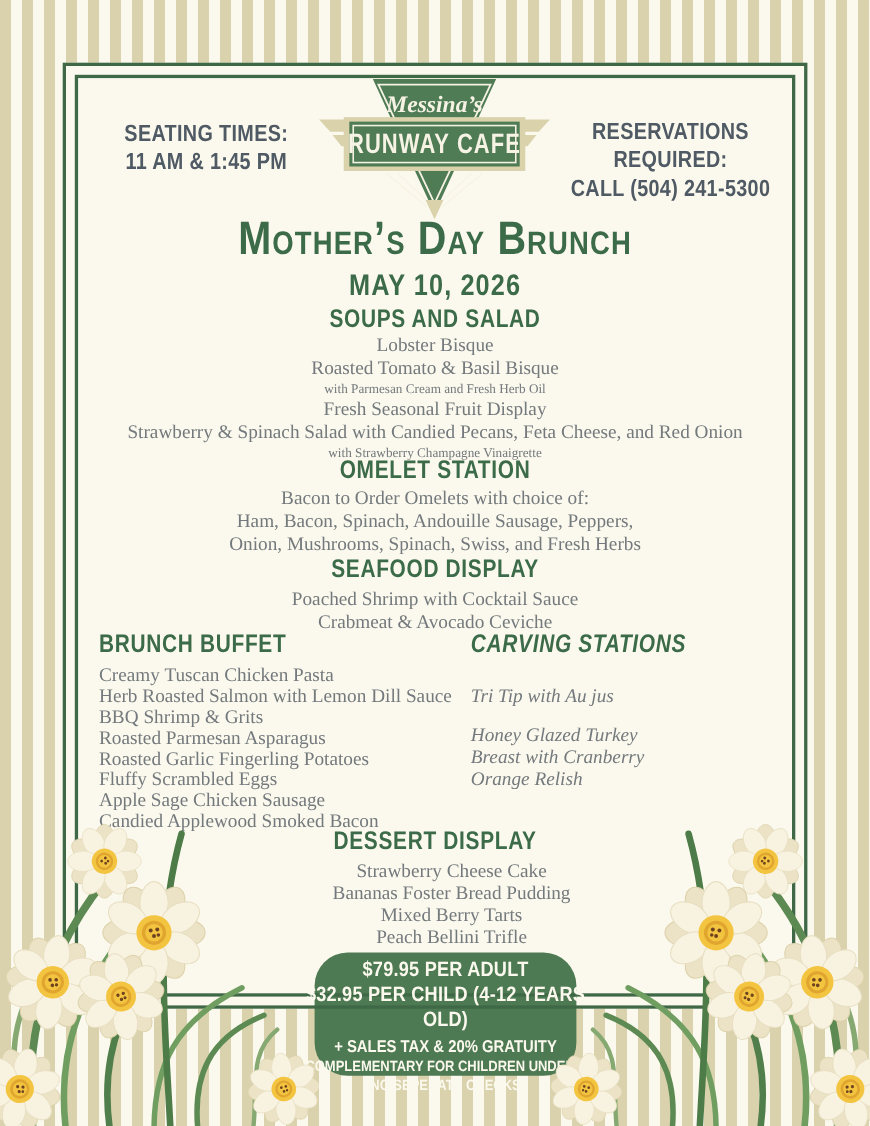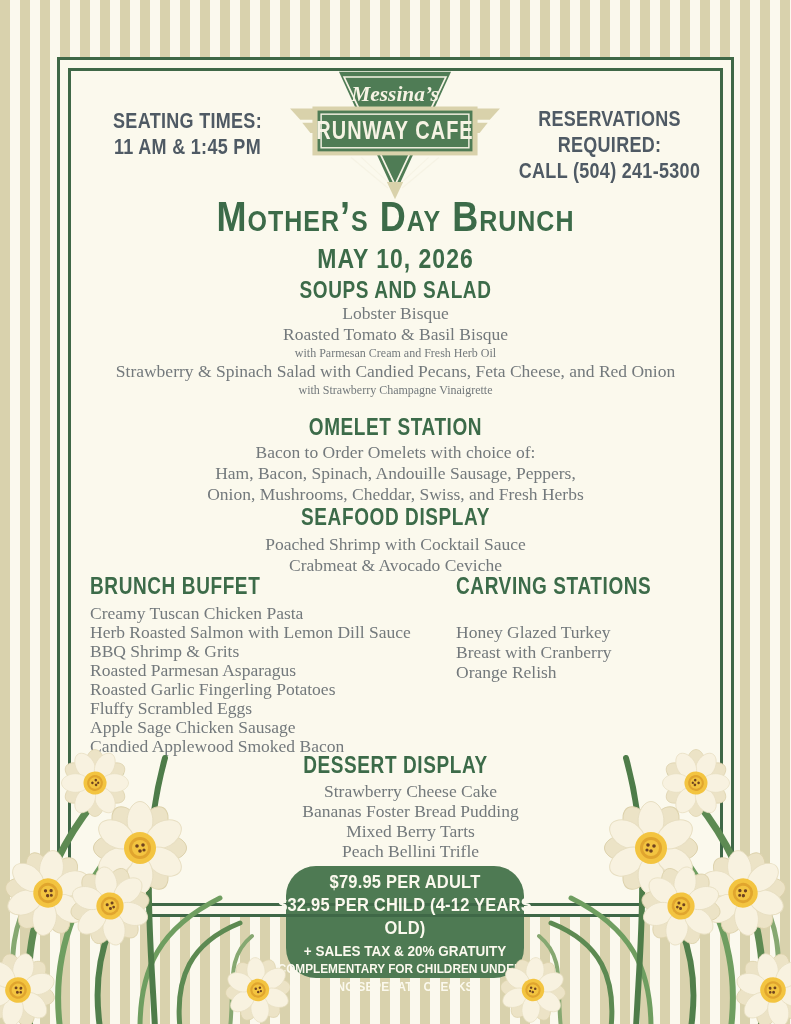--- a/index.html
+++ b/index.html
@@ -28,21 +28,21 @@
   .date{top:246px;color:#3c6b49;font-weight:700;font-size:23px;letter-spacing:1px;transform:scaleY(1.18);}
   .sec-h{color:#3c6b49;font-weight:700;font-size:19px;letter-spacing:.6px;transform:scaleY(1.22);}
   .h-soups{top:280px;} .h-omelet{top:417px;} .h-seafood{top:507px;} .h-dessert{top:755px;}
   .items{font-family:"Liberation Serif",serif;color:#73797c;font-size:17.5px;line-height:21px;}
   .i-soups{top:303px;} .i-omelet{top:442px;} .i-seafood{top:534px;} .i-dessert{top:781px;line-height:20px;margin-left:15px;}
   .item.small{font-size:12px;line-height:16px;}
   
   .col{position:absolute;z-index:6;text-align:left;}
   .col .items{line-height:19px;}
   .col-left{left:90px;top:576px;width:390px;}
-  .col-right{left:456px;top:576px;width:225px;}
+  .col-right{left:428px;top:576px;width:225px;font-style:italic;}
   .col-right .items{margin-top:24px;line-height:20px;}
   .col .sec-h{margin-bottom:6px;}
   .gap-top{margin-top:16px;}
   
   .price-box{position:absolute;left:286px;top:866px;width:238px;height:112px;
     background:#4e7a53;border-radius:30px;z-index:2;}
   .price-text{position:absolute;left:276px;top:878px;width:258px;z-index:7;
     text-align:center;color:#fbf9ee;font-weight:700;transform:scaleY(1.15);}
   .price-text .l-big{font-size:16.5px;line-height:20px;letter-spacing:.2px;}
   .price-text .l-mid{font-size:13.5px;line-height:17px;margin-top:2px;}
@@ -148,29 +148,30 @@
   </div>
 
   <div class="centerblock title">Mother’s Day Brunch</div>
   <div class="centerblock date">MAY 10, 2026</div>
 
   <div class="centerblock sec-h h-soups">SOUPS AND SALAD</div>
   <div class="centerblock items i-soups">
     <div class="item">Lobster Bisque</div>
     <div class="item">Roasted Tomato &amp; Basil Bisque</div>
     <div class="item small">with Parmesan Cream and Fresh Herb Oil</div>
+    <div class="item">Fresh Seasonal Fruit Display</div>
     <div class="item">Strawberry &amp; Spinach Salad with Candied Pecans, Feta Cheese, and Red Onion</div>
     <div class="item small">with Strawberry Champagne Vinaigrette</div>
   </div>
 
   <div class="centerblock sec-h h-omelet">OMELET STATION</div>
   <div class="centerblock items i-omelet">
     <div class="item">Bacon to Order Omelets with choice of:</div>
     <div class="item">Ham, Bacon, Spinach, Andouille Sausage, Peppers,</div>
-    <div class="item">Onion, Mushrooms, Cheddar, Swiss, and Fresh Herbs</div>
+    <div class="item">Onion, Mushrooms, Spinach, Swiss, and Fresh Herbs</div>
   </div>
 
   <div class="centerblock sec-h h-seafood">SEAFOOD DISPLAY</div>
   <div class="centerblock items i-seafood">
     <div class="item">Poached Shrimp with Cocktail Sauce</div>
     <div class="item">Crabmeat &amp; Avocado Ceviche</div>
   </div>
 
   <div class="col col-left">
     <div class="sec-h">BRUNCH BUFFET</div>
@@ -182,20 +183,21 @@
       <div class="item">Roasted Garlic Fingerling Potatoes</div>
       <div class="item">Fluffy Scrambled Eggs</div>
       <div class="item">Apple Sage Chicken Sausage</div>
       <div class="item">Candied Applewood Smoked Bacon</div>
     </div>
   </div>
 
   <div class="col col-right">
     <div class="sec-h">CARVING STATIONS</div>
     <div class="items">
+      <div class="item">Tri Tip with Au jus</div>
       <div class="item gap-top">Honey Glazed Turkey</div>
       <div class="item">Breast with Cranberry</div>
       <div class="item">Orange Relish</div>
     </div>
   </div>
 
   <div class="centerblock sec-h h-dessert">DESSERT DISPLAY</div>
   <div class="centerblock items i-dessert">
     <div class="item">Strawberry Cheese Cake</div>
     <div class="item">Bananas Foster Bread Pudding</div>

